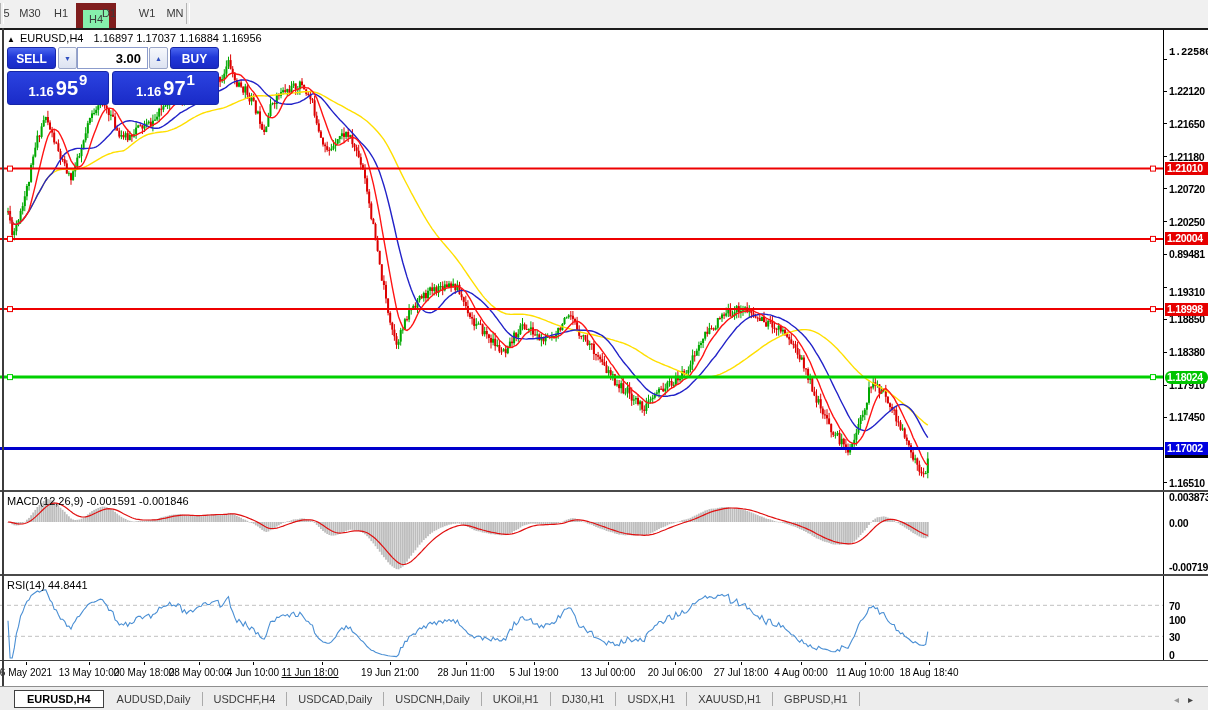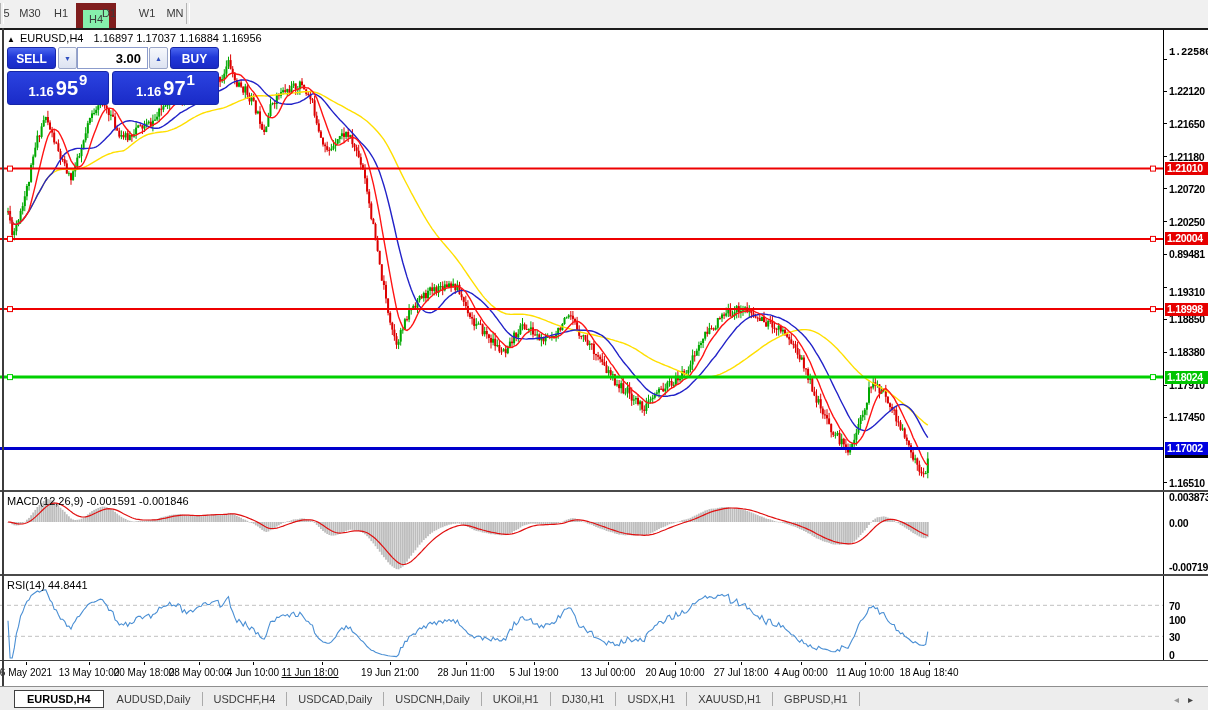--- a/index.html
+++ b/index.html
@@ -1001,21 +1001,21 @@
           <div class="ticklabel" style="top: 316.239px;">1.18380</div>
           <div class="tickmark" style="top: 354.554px;"></div>
           <div class="ticklabel" style="top: 349.054px;">1.17910</div>
           <div class="tickmark" style="top: 386.67px;"></div>
           <div class="ticklabel" style="top: 381.17px;">1.17450</div>
           <div class="tickmark" style="top: 452.3px;"></div>
           <div class="ticklabel" style="top: 446.8px;">1.16510</div>
           <div class="badge" style="top: 132.115px; background: rgb(230, 0, 0);">1.21010</div>
           <div class="badge" style="top: 202.353px; background: rgb(230, 0, 0);">1.20004</div>
           <div class="badge" style="top: 272.591px; background: rgb(230, 0, 0);">1.18998</div>
-          <div class="badge" style="top: 340.594px; background: rgb(0, 196, 0);">1.18024</div>
+          <div class="badge" style="top: 340.594px; background: rgb(0, 196, 0); border-radius: 6px;">1.18024</div>
           <div class="badge" style="top: 415.161px; background: rgb(0, 0, 0);">1.16956</div>
           <div class="badge" style="top: 411.949px; background: rgb(0, 0, 224);">1.17002</div>
         </div>
 
       <div class="chart-title">
         <span class="tri">▲</span><span class="sym">EURUSD,H4</span><span>1.16897 1.17037 1.16884 1.16956</span>
       </div>
 
       <div class="oc">
         <div class="oc-btn" style="left:0;width:49px">SELL</div>
@@ -1520,21 +1520,21 @@
         <div class="date-label" style="left: 310px; text-decoration: underline;">11 Jun 18:00</div>
         <div class="date-tick" style="left: 390px;"></div>
         <div class="date-label" style="left: 390px;">19 Jun 21:00</div>
         <div class="date-tick" style="left: 466px;"></div>
         <div class="date-label" style="left: 466px;">28 Jun 11:00</div>
         <div class="date-tick" style="left: 534px;"></div>
         <div class="date-label" style="left: 534px;">5 Jul 19:00</div>
         <div class="date-tick" style="left: 608px;"></div>
         <div class="date-label" style="left: 608px;">13 Jul 00:00</div>
         <div class="date-tick" style="left: 675px;"></div>
-        <div class="date-label" style="left: 675px;">20 Aug 10:00</div>
+        <div class="date-label" style="left: 675px;">20 Jul 06:00</div>
         <div class="date-tick" style="left: 741px;"></div>
         <div class="date-label" style="left: 741px;">27 Jul 18:00</div>
         <div class="date-tick" style="left: 801px;"></div>
         <div class="date-label" style="left: 801px;">4 Aug 00:00</div>
         <div class="date-tick" style="left: 865px;"></div>
         <div class="date-label" style="left: 865px;">11 Aug 10:00</div>
         <div class="date-tick" style="left: 929px;"></div>
         <div class="date-label" style="left: 929px;">18 Aug 18:40</div>
       </div>
   </div>

